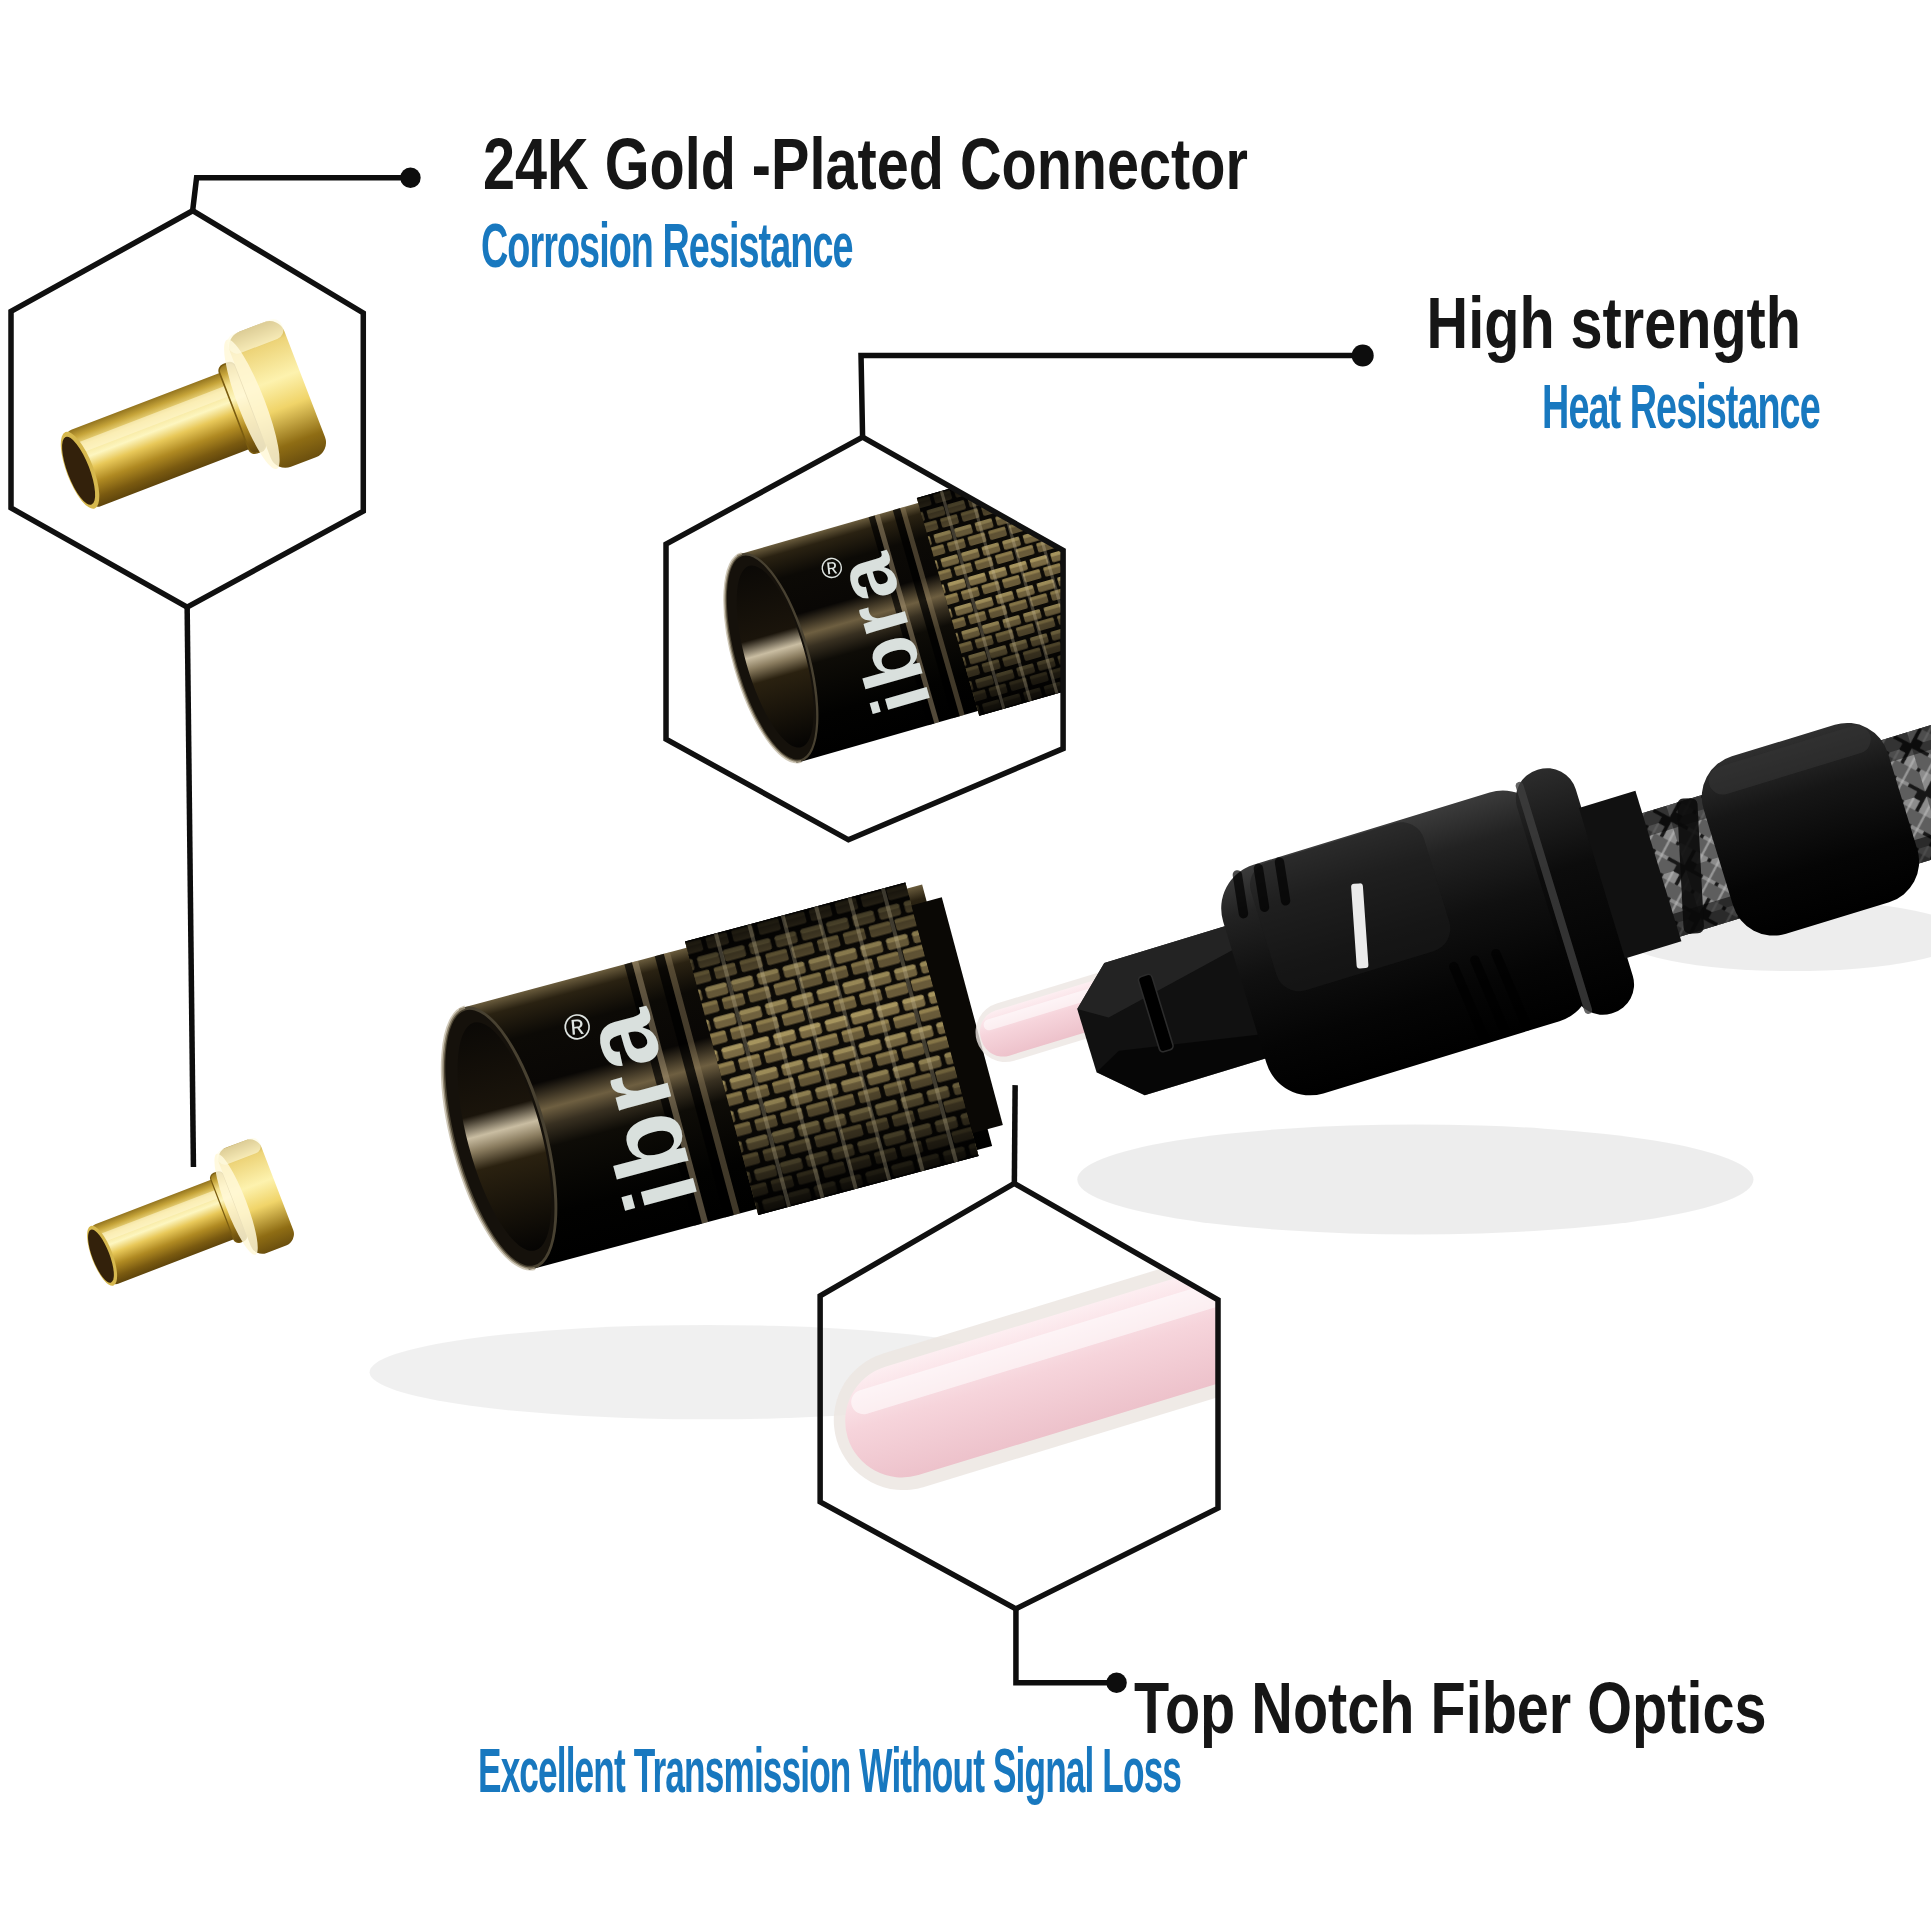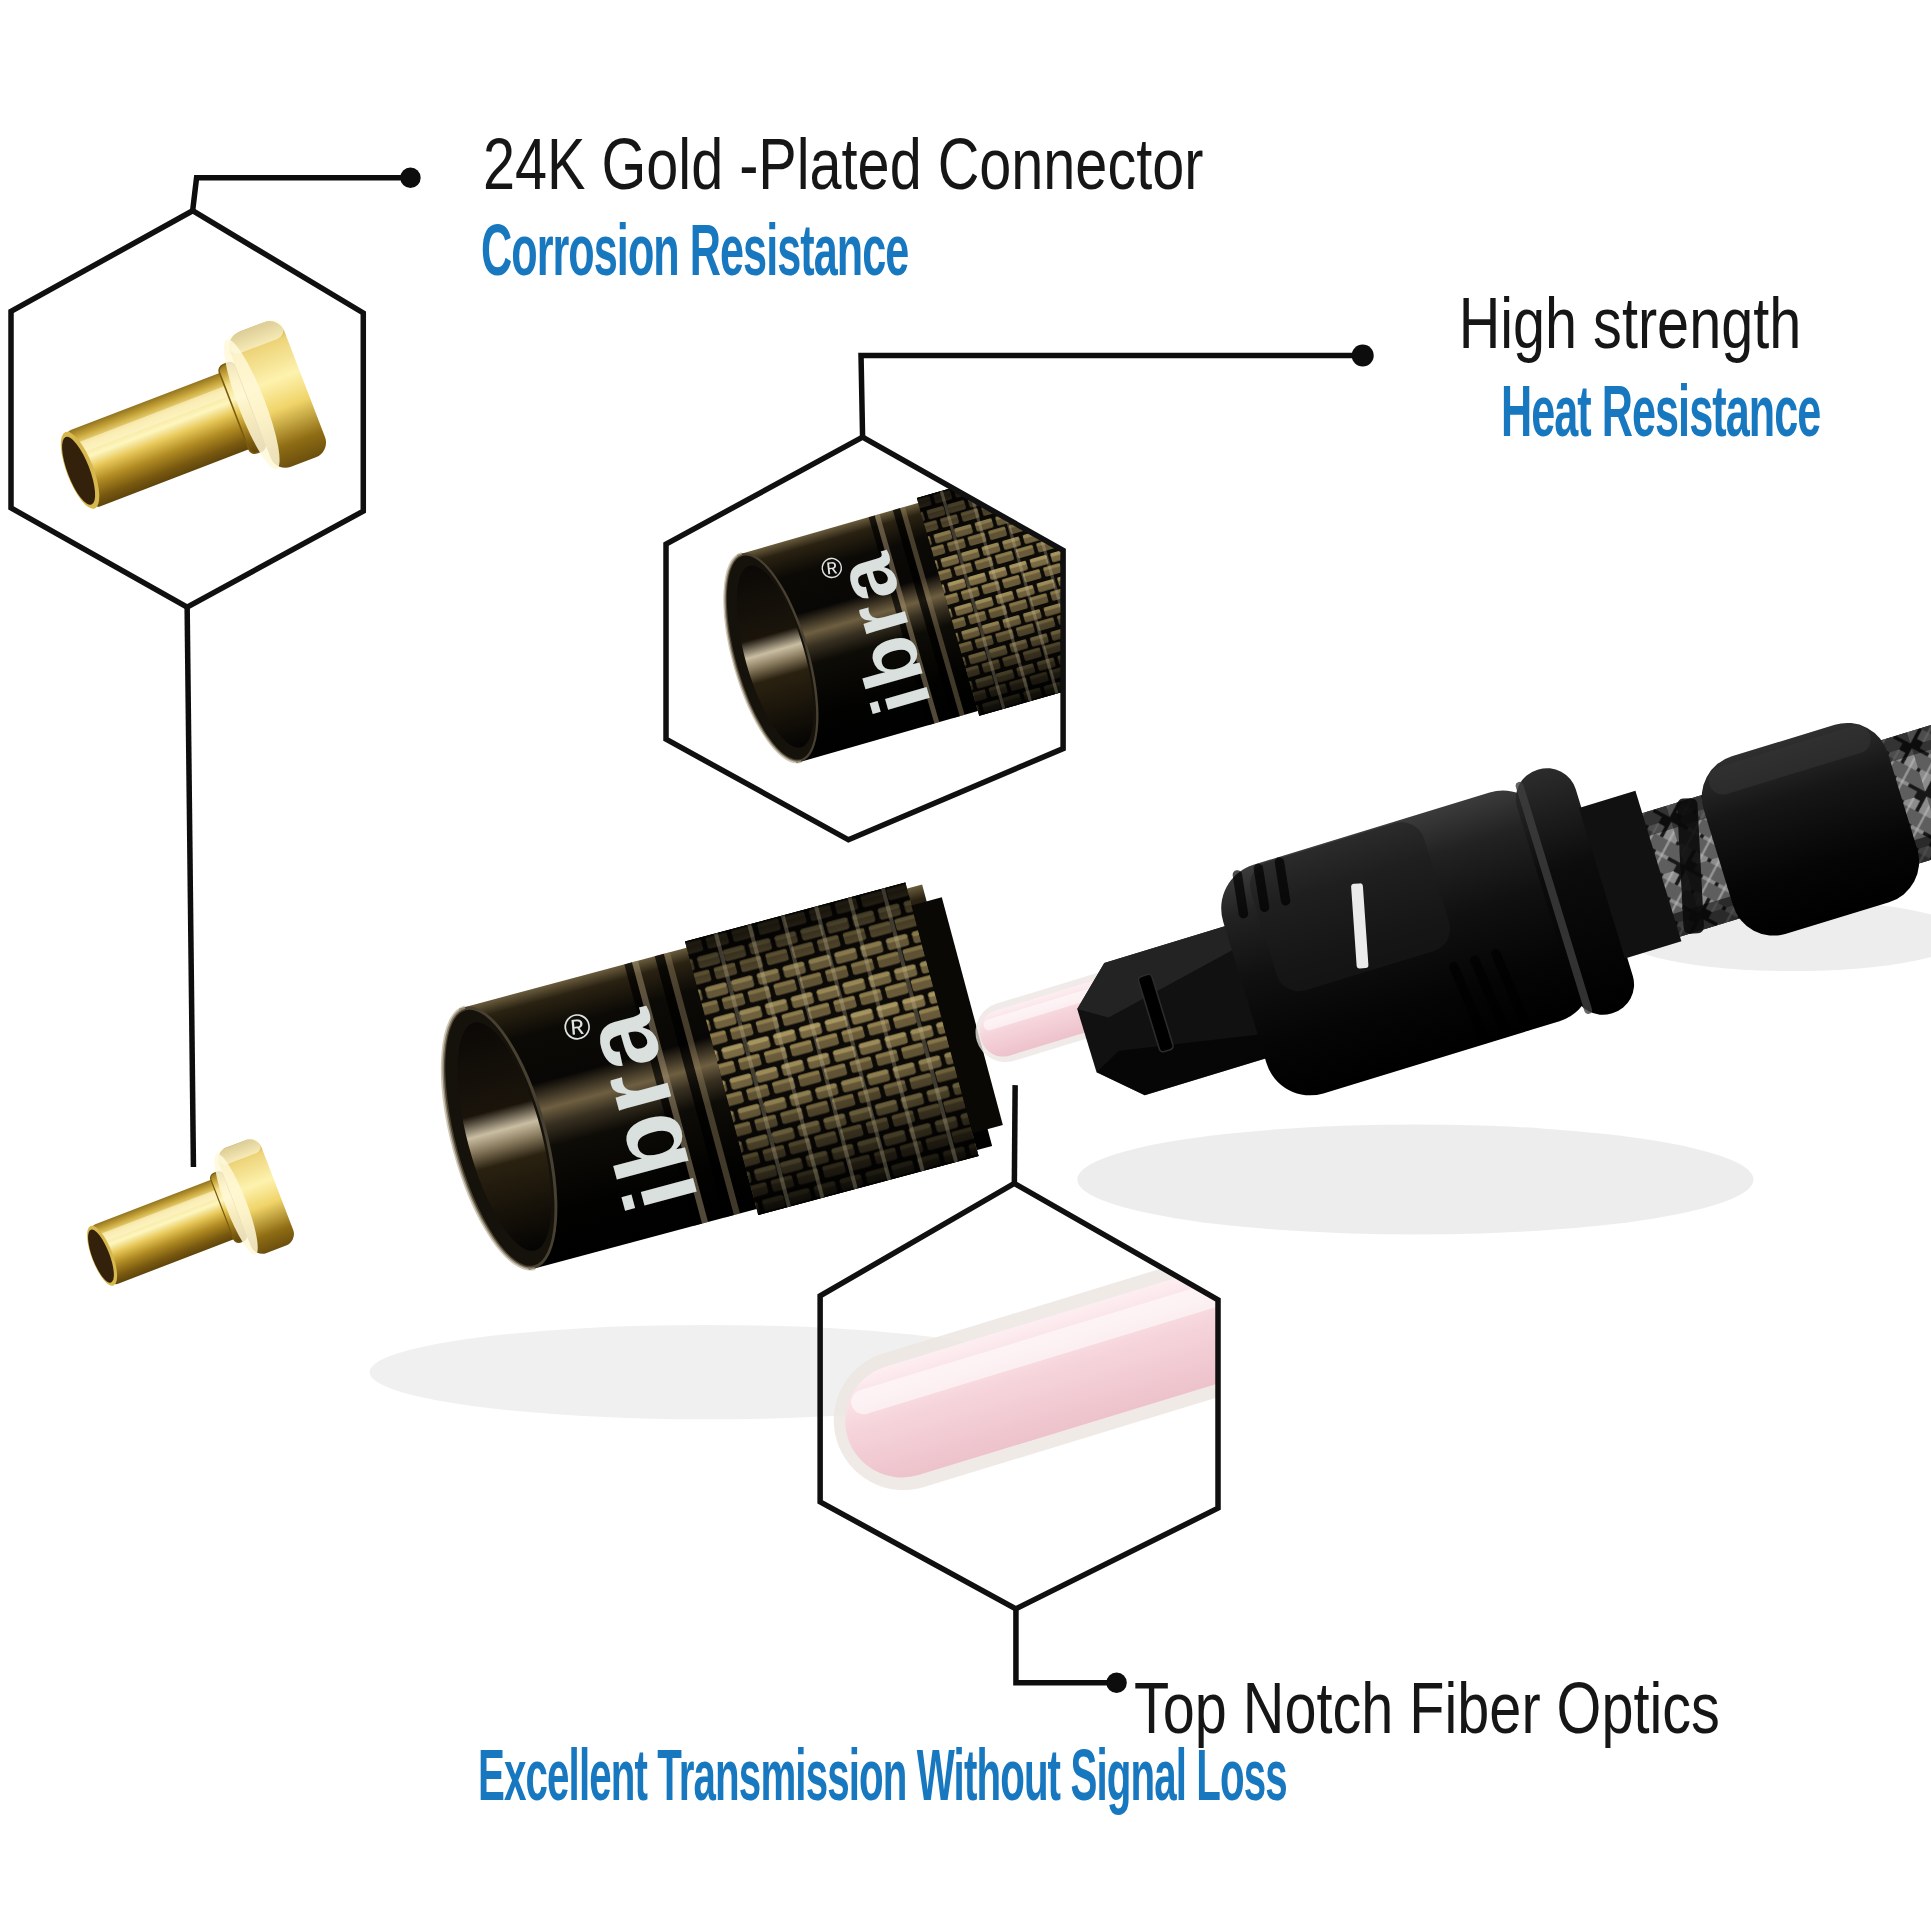--- a/index.html
+++ b/index.html
@@ -2,22 +2,22 @@
 <html style="font-size:12.6px"><head>
 <meta charset="utf-8">
 <style>
   html,body{margin:0;padding:0;}
   body{
     width:1932px;height:1932px;position:relative;background:#ffffff;overflow:hidden;
     font-family:"Liberation Sans", sans-serif;
   }
   #scene{position:absolute;left:0;top:0;}
   .label{position:absolute;white-space:nowrap;line-height:1;}
-  .t-black{color:#161616;font-size:72px;font-weight:400;}
-  .t-blue{color:#1878bf;font-size:72px;font-weight:700;letter-spacing:-1.6px;}
+  .t-black{color:#161616;font-size:72px;font-weight:700;}
+  .t-blue{color:#1878bf;font-size:63px;font-weight:700;letter-spacing:-1.6px;}
   .sqL80{display:inline-block;transform:scaleX(0.80);transform-origin:0 50%;}
   .sqR80{display:inline-block;transform:scaleX(0.80);transform-origin:100% 50%;}
   .sqL60{display:inline-block;transform:scaleX(0.60);transform-origin:0 50%;}
   .sqR60{display:inline-block;transform:scaleX(0.60);transform-origin:100% 50%;}
   .sqL56{display:inline-block;transform:scaleX(0.56);transform-origin:0 50%;}
   .right{right:0;text-align:right;}
 </style>
 </head>
 <body>
 

